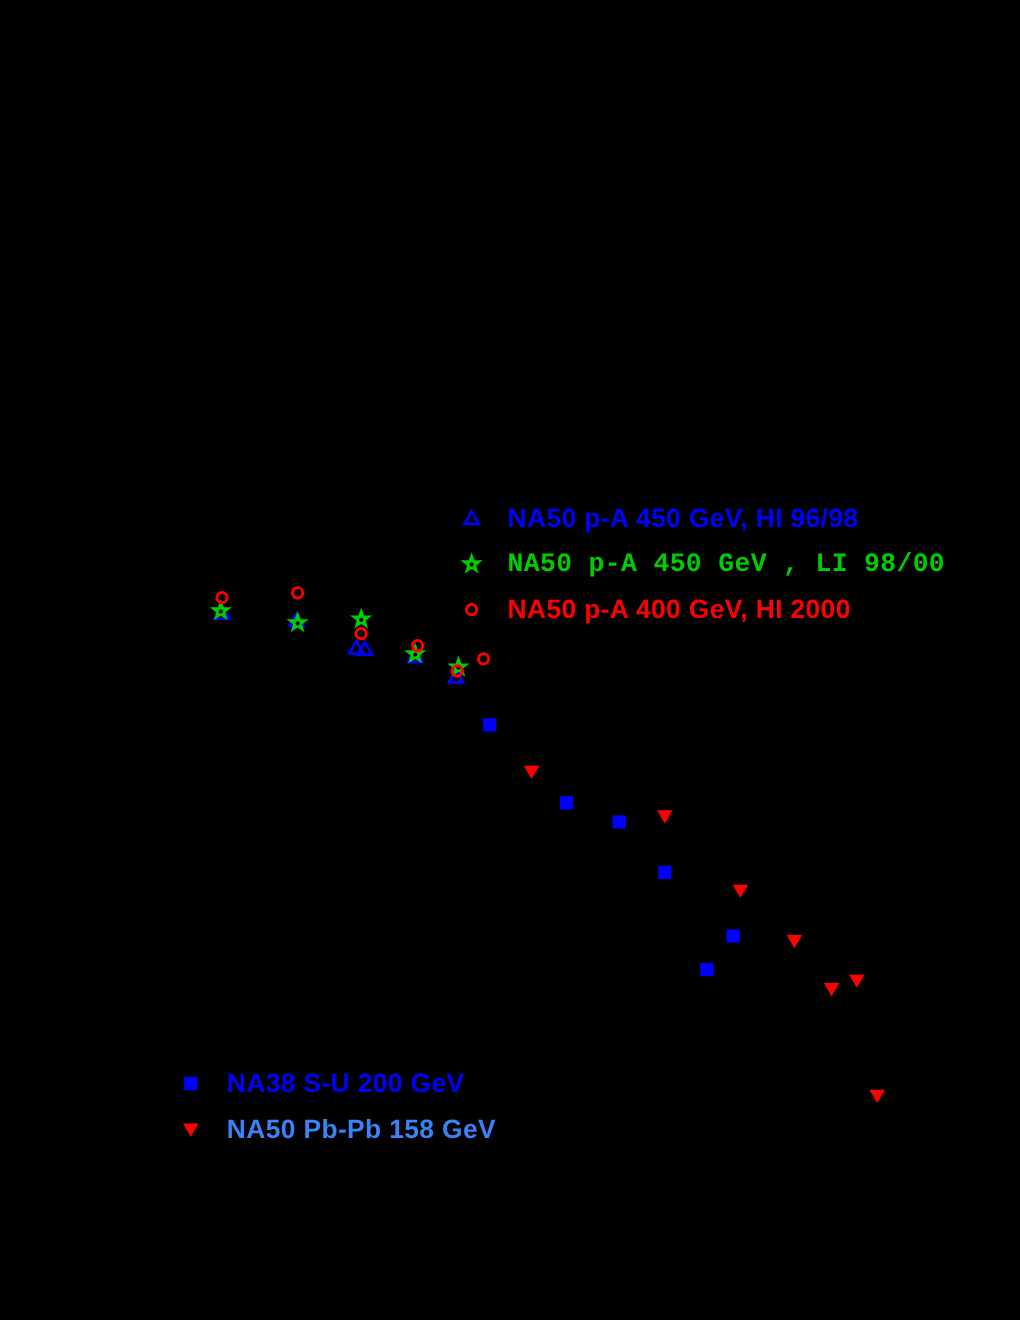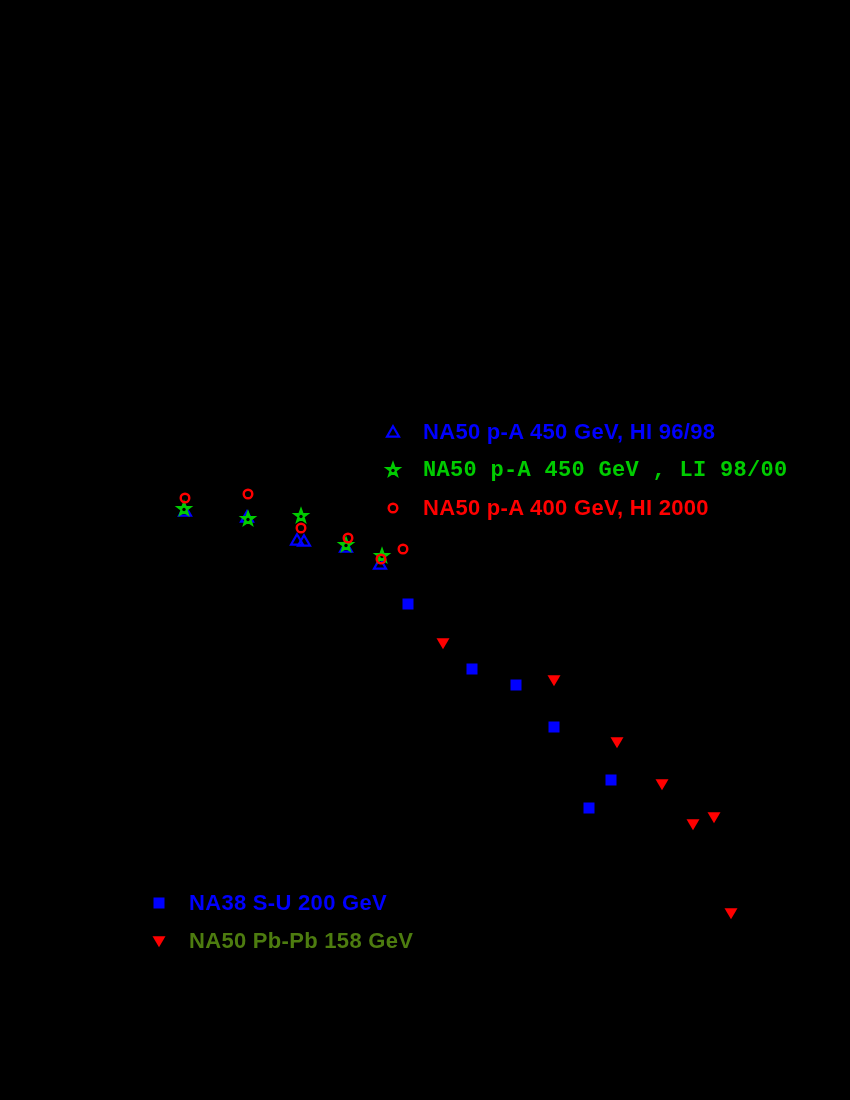--- a/index.html
+++ b/index.html
@@ -176,16 +176,16 @@
           </g>
         </svg>
         <span class="legend-label" style="color: rgb(0, 0, 255);">NA38 S-U 200 GeV</span>
       </div>
       <div class="legend-row">
         <svg class="legend-marker" viewBox="0 0 20 20">
           <g>
             <polygon points="3.5,5.2 16.5,5.2 10,16.2" fill="#ff0000"></polygon>
           </g>
         </svg>
-        <span class="legend-label" style="color: #4d7c0f; text-align: center;">NA50 Pb-Pb 158 GeV</span>
+        <span class="legend-label" style="color: #3b82f6; text-align: center;">NA50 Pb-Pb 158 GeV</span>
       </div>
     </div>
 </div>
 
 </body></html>

